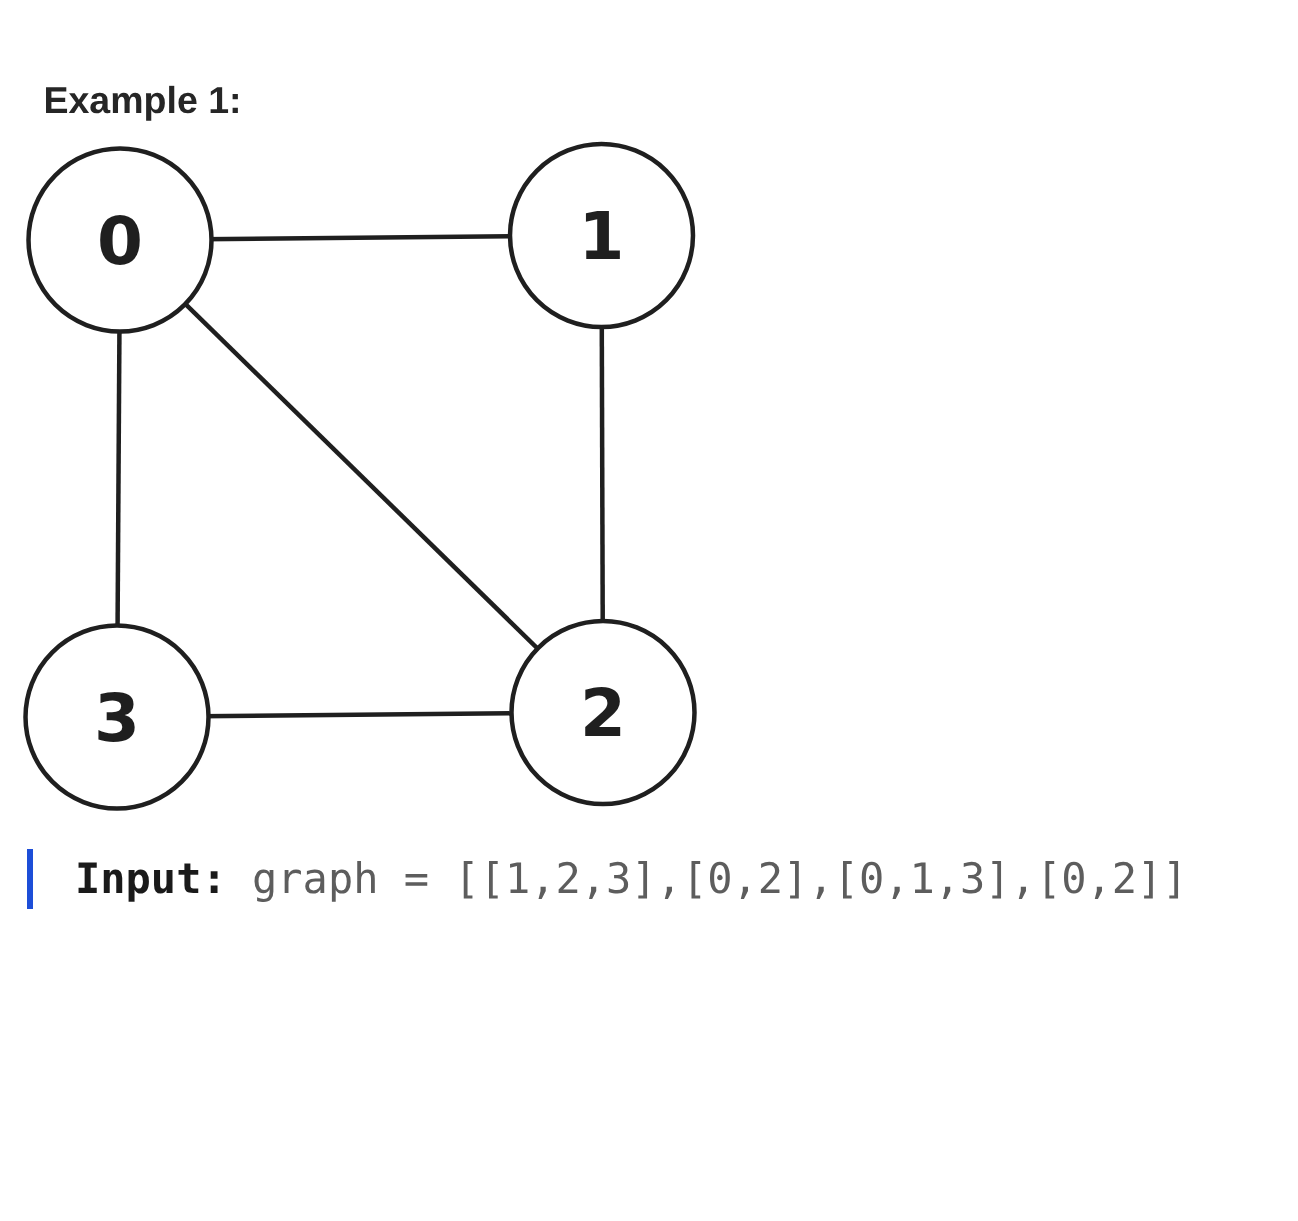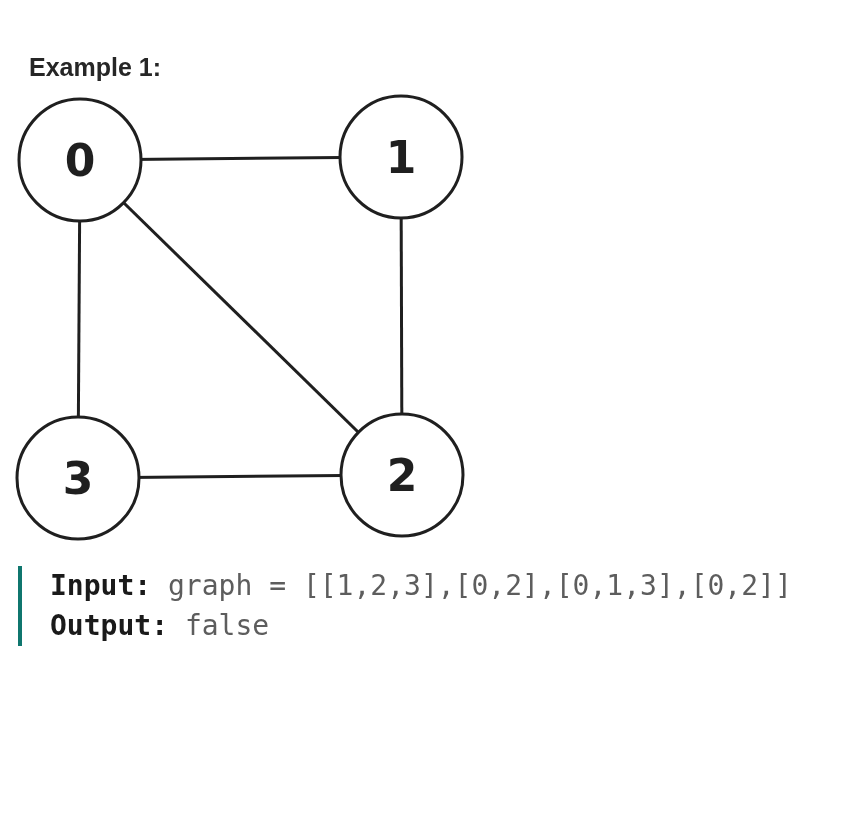--- a/index.html
+++ b/index.html
@@ -29,21 +29,21 @@
     position: absolute;
     left: 0;
     top: 0;
   }
   .example-block {
     position: absolute;
     left: 18px;
     top: 566px;
     width: 832px;
     box-sizing: border-box;
-    border-left: 4px solid #0f766e;
+    border-left: 4px solid #1d4ed8;
     padding-left: 28px;
     font-family: "DejaVu Sans Mono", monospace;
     font-size: 28px;
     line-height: 40px;
     color: #5d5d5d;
   }
   .ex-line {
     white-space: pre-wrap;
     word-wrap: break-word;
     max-width: 800px;
@@ -70,14 +70,13 @@
     <circle cx="401" cy="157" r="61" fill="#ffffff" stroke="#1f1f1f" stroke-width="3"></circle>
     <text x="401" y="157" dy="0.36em" text-anchor="middle" fill="#1f1f1f" font-family="&quot;DejaVu Sans&quot;, sans-serif" font-size="44" font-weight="700">1</text>
     <circle cx="402" cy="475" r="61" fill="#ffffff" stroke="#1f1f1f" stroke-width="3"></circle>
     <text x="402" y="475" dy="0.36em" text-anchor="middle" fill="#1f1f1f" font-family="&quot;DejaVu Sans&quot;, sans-serif" font-size="44" font-weight="700">2</text>
     <circle cx="78" cy="478" r="61" fill="#ffffff" stroke="#1f1f1f" stroke-width="3"></circle>
     <text x="78" y="478" dy="0.36em" text-anchor="middle" fill="#1f1f1f" font-family="&quot;DejaVu Sans&quot;, sans-serif" font-size="44" font-weight="700">3</text>
   </svg>
 
 <div class="example-block">
     <div class="ex-line"><strong>Input:</strong> <span>graph = [[1,2,3],[0,2],[0,1,3],[0,2]]</span></div>
-    <div class="ex-line"><strong>Output:</strong> <span>false</span></div>
   </div>
 
 </body></html>

